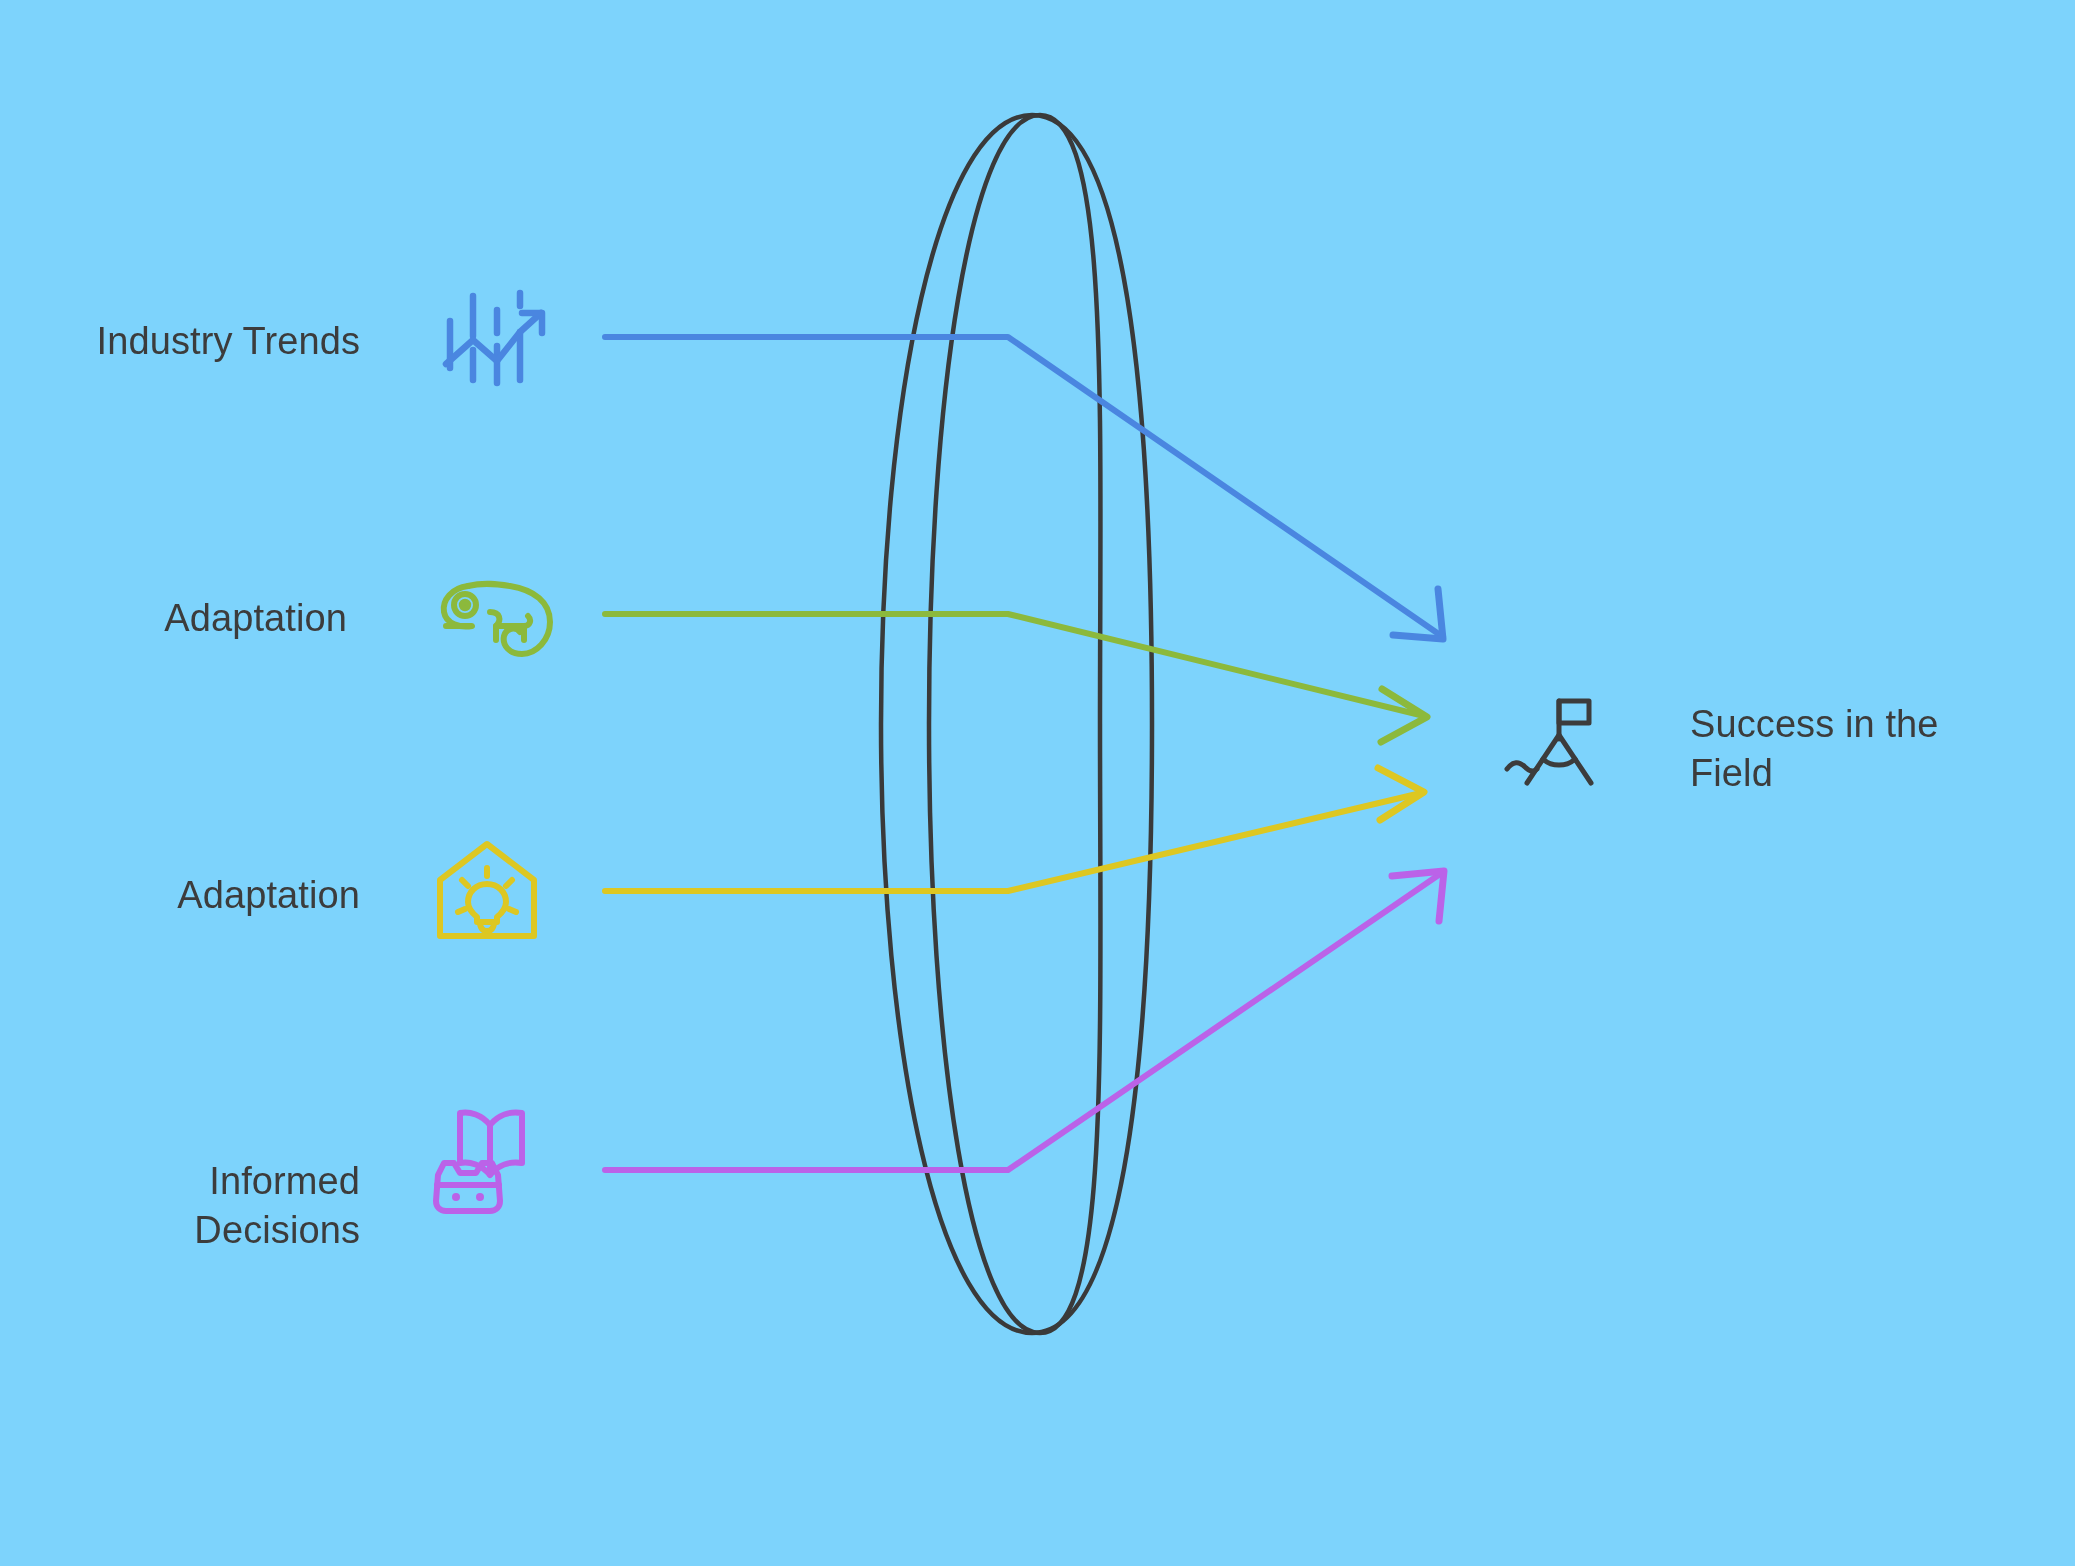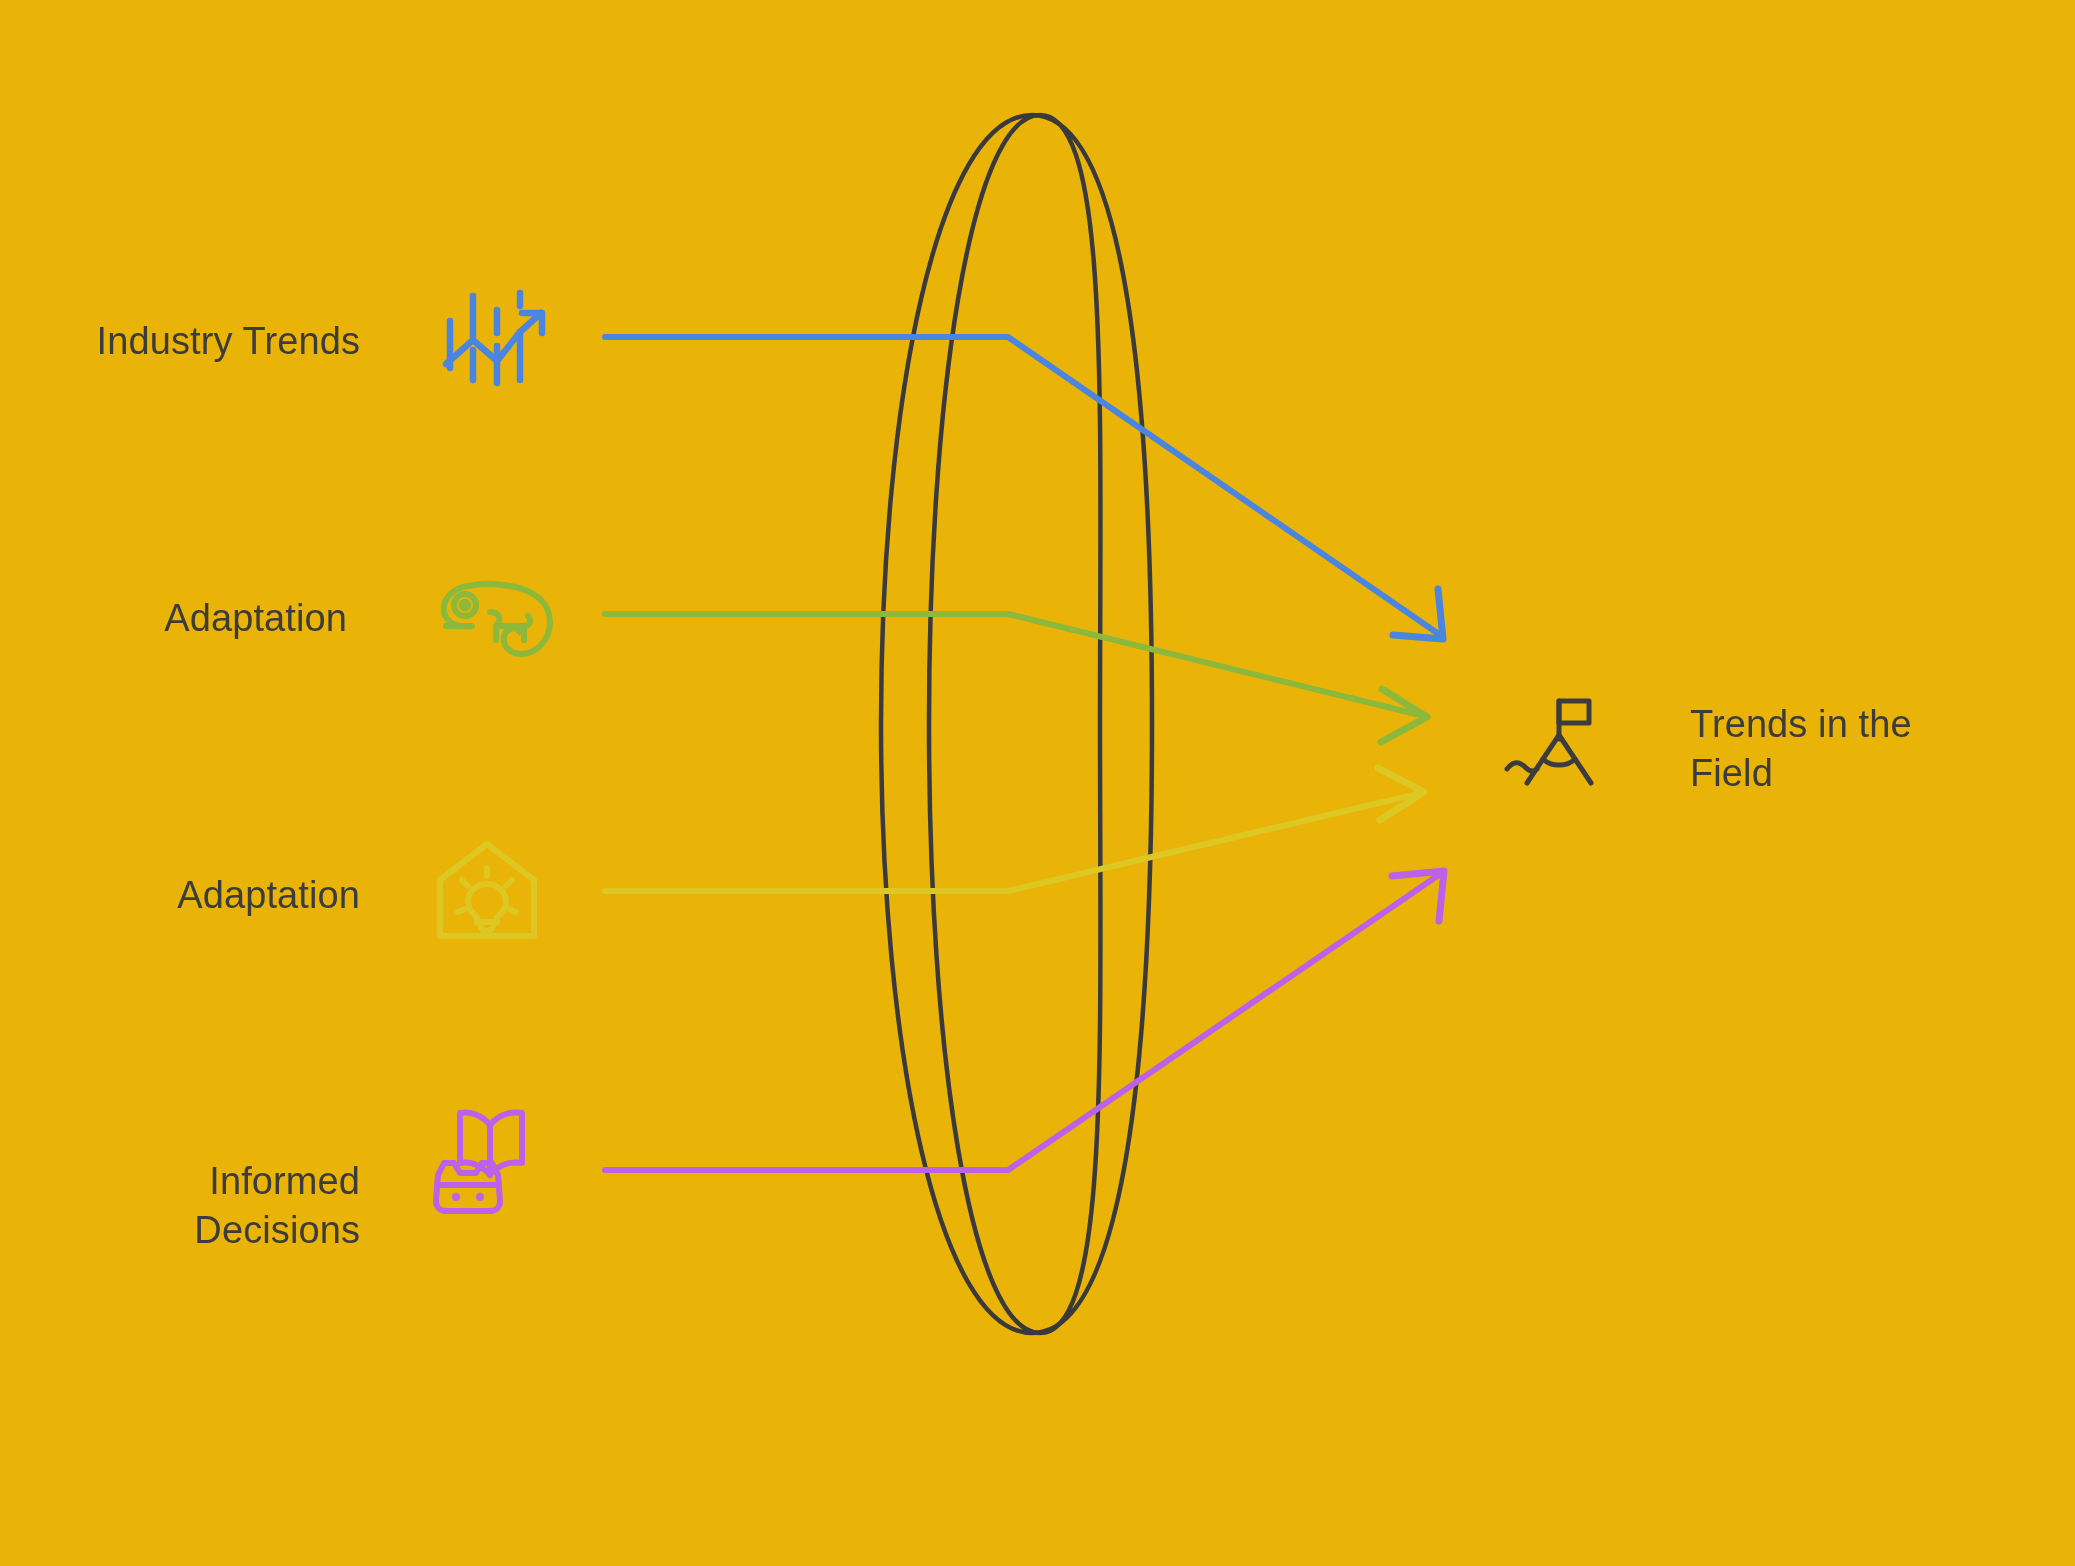--- a/index.html
+++ b/index.html
@@ -12,21 +12,21 @@
     width: 2075px;
     height: 1566px;
     font-family: "Liberation Sans", sans-serif;
     overflow: hidden;
     position: relative;
   }
   #stage {
     position: relative;
     width: 2075px;
     height: 1566px;
-    background: #eab308;
+    background: #7dd3fc;
   }
   #stage > svg.layer {
     position: absolute;
     top: 0;
     left: 0;
     width: 2075px;
     height: 1566px;
   }
   .node-label {
     position: absolute;
@@ -185,16 +185,16 @@
 
         <path d="M 22 88 L 54 40 L 86 88"></path>
 
         <path d="M 38 64 C 46 72, 62 72, 70 64"></path>
 
         <path d="M 2 74 C 8 66, 14 66, 20 72 C 24 76, 28 78, 32 74"></path>
       </g>
     </svg>
   </div>
 
-  <div class="node-label label-right" style="left: 1690px; top: 700px; width: 360px;">Trends in the
+  <div class="node-label label-right" style="left: 1690px; top: 700px; width: 360px;">Success in the
 Field</div>
 
 </div>
 
 </body></html>

